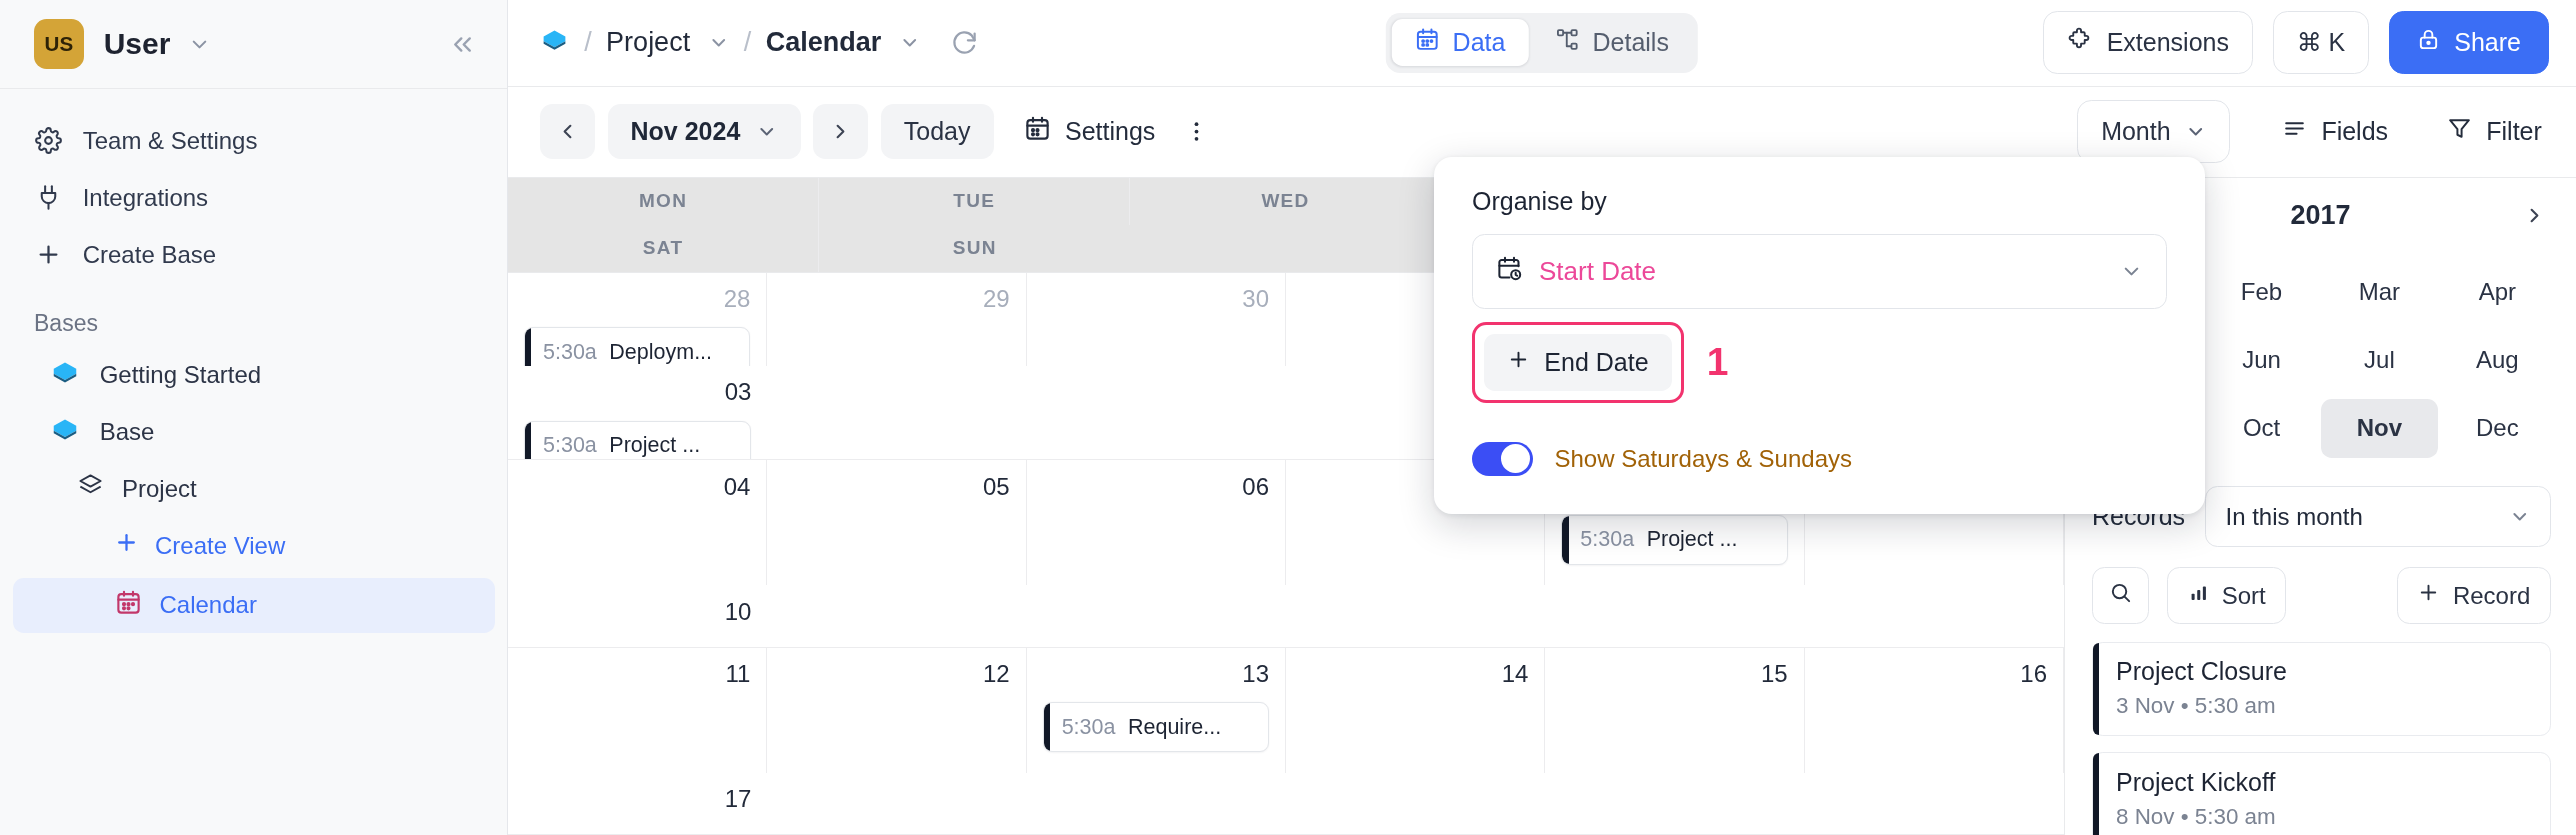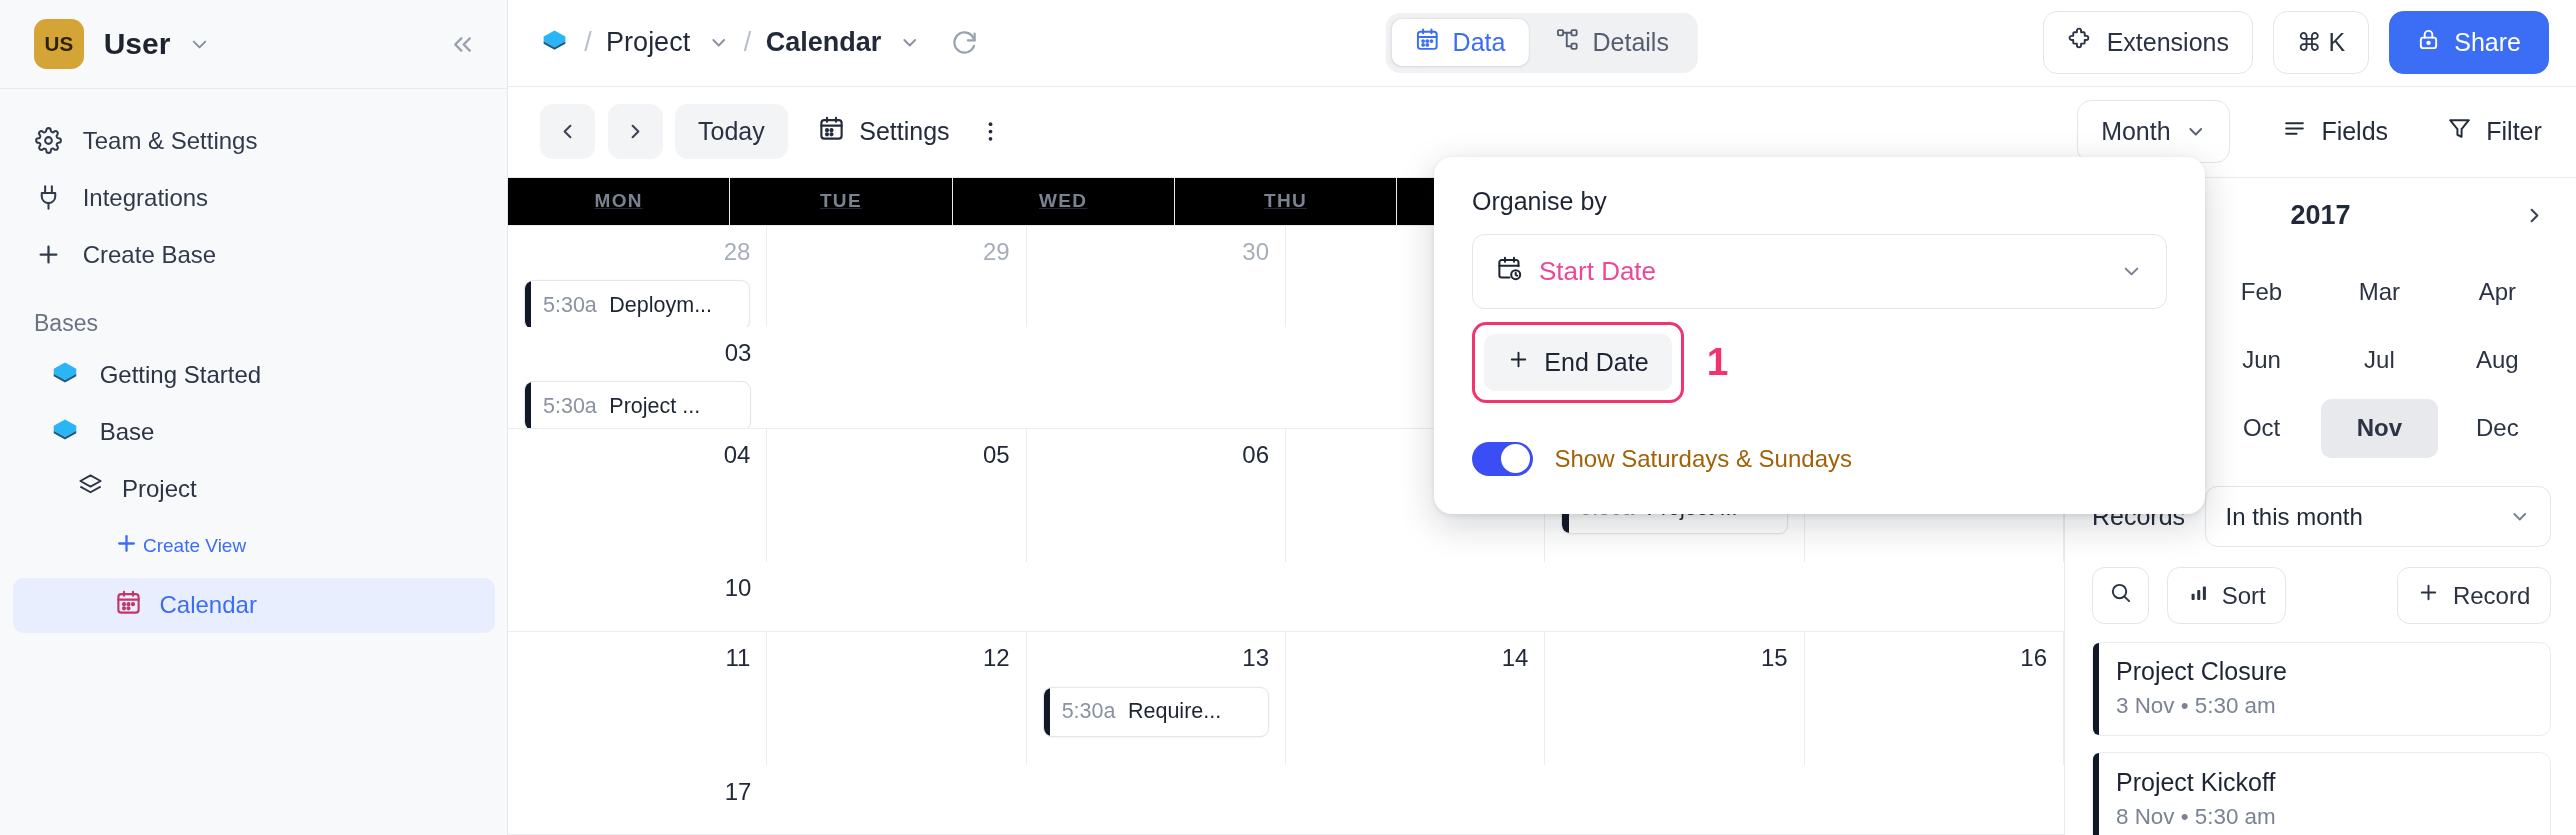--- a/index.html
+++ b/index.html
@@ -49,22 +49,22 @@
   .sb-base {
     height: 57px; display: flex; align-items: center; gap: 19.7px;
     padding: 0 50px; font-size: 24px; color: #2c3murray; color:#2c3446; cursor: pointer;
   }
   .hexicon { width: 30px; height: 30px; flex: 0 0 30px; }
   .sb-table {
     height: 57px; display: flex; align-items: center; gap: 18px;
     padding: 0 34px 0 77px; font-size: 24px; color: #2c3446; cursor: pointer;
   }
   .sb-createview {
-    height: 57px; display: flex; align-items: center; gap: 4px;
-    padding: 0 34px 0 114px; font-size: 19px; color: #3b6ef5; cursor: pointer;
+    height: 57px; display: flex; align-items: center; gap: 16px;
+    padding: 0 34px 0 114px; font-size: 24px; color: #3b6ef5; cursor: pointer;
   }
   .sb-view {
     height: 55px; margin: 3.6px 12.5px 0 12.5px; border-radius: 10.7px;
     display: flex; align-items: center; gap: 18px;
     padding-left: 102px; font-size: 24px; color: #3b6ef5;
     background: #e8eefd; cursor: pointer;
   }
 
   
   .main { flex: 1 1 auto; display: flex; flex-direction: column; min-width: 0; position: relative; }
@@ -120,21 +120,21 @@
   .pill.plain { font-weight: 400; color: #2a3243; }
   .tb-item {
     display: flex; align-items: center; gap: 14.3px; margin-left: 23px;
     font-size: 25px; color: #242c3c; cursor: pointer; height: 55px; padding: 0 7.2px;
   }
   .tb-right { margin-left: auto; display: flex; align-items: center; gap: 21.5px; }
 
   
   .calwrap { flex: 1 1 auto; display: flex; min-height: 0; }
   .calarea { flex: 1 1 auto; display: flex; flex-direction: column; min-width: 0; position: relative; }
-  .dow-row { display: grid; grid-template-columns: repeat(7, 1fr); background: #000000; border-bottom: 0.9px solid #e9eaec; text-decoration: underline; }
+  .dow-row { display: grid; grid-template-columns: repeat(5, 1fr); background: #e5e5e5; border-bottom: 0.9px solid #e9eaec; }
   .dow {
     height: 47px; display: flex; align-items: center; justify-content: center;
     font-size: 19px; letter-spacing: 1.3px; color: #7b8392; font-weight: 600;
     border-right: 0.9px solid #ececee;
   }
   .dow:last-child { border-right: none; }
   .weeks { flex: 1 1 auto; display: flex; flex-direction: column; }
   .week { display: grid; grid-template-columns: repeat(6, 1fr); border-bottom: 0.9px solid #ececee; flex: 1 1 0; min-height: 0; }
   .cell { border-right: 0.9px solid #ececee; padding: 12.5px 16px 0 16px; position: relative; overflow: hidden; }
   .cell:last-child { border-right: none; }
@@ -441,20 +441,28 @@
           <span>Share</span>
         </div>
       </div>
     </div>
 
     <div class="toolbar">
       <div class="sq-btn">
         <svg width="23" height="23" viewBox="0 0 24 24" fill="none" stroke="currentColor" stroke-width="2.2" stroke-linecap="round" stroke-linejoin="round">
             <polyline points="15 18 9 12 15 6"></polyline>
           </svg>
+      </div>
+      <div class="pill">
+        <span>Nov 2024</span>
+        <span style="color:#5b6375;display:flex">
+          <svg width="21.5" height="21.5" viewBox="0 0 24 24" fill="none" stroke="currentColor" stroke-width="2.2" stroke-linecap="round" stroke-linejoin="round">
+              <polyline points="6 9 12 15 18 9"></polyline>
+            </svg>
+        </span>
       </div>
       <div class="sq-btn" style="margin-left:12.5px">
         <svg width="23" height="23" viewBox="0 0 24 24" fill="none" stroke="currentColor" stroke-width="2.2" stroke-linecap="round" stroke-linejoin="round">
             <polyline points="9 18 15 12 9 6"></polyline>
           </svg>
       </div>
       <div class="pill plain">
         <span>Today</span>
       </div>
       <div class="tb-item">

